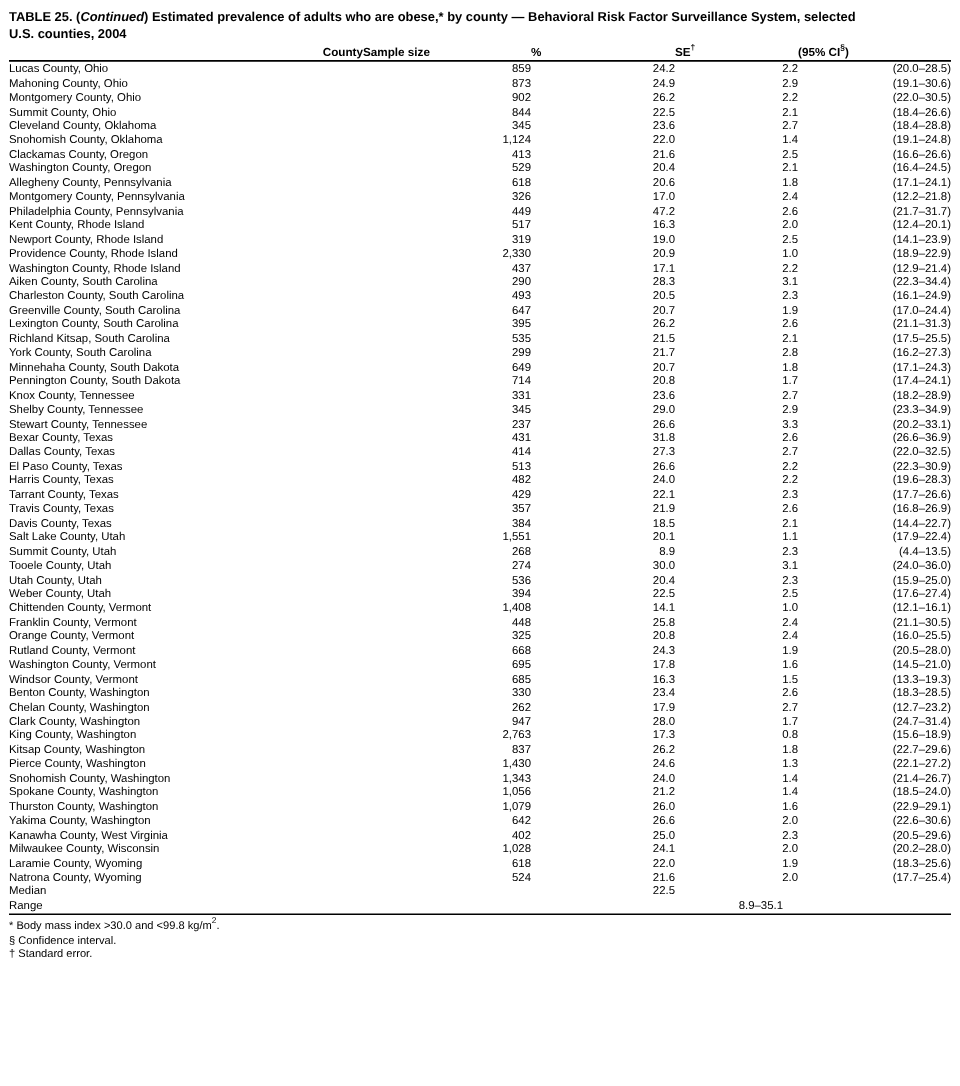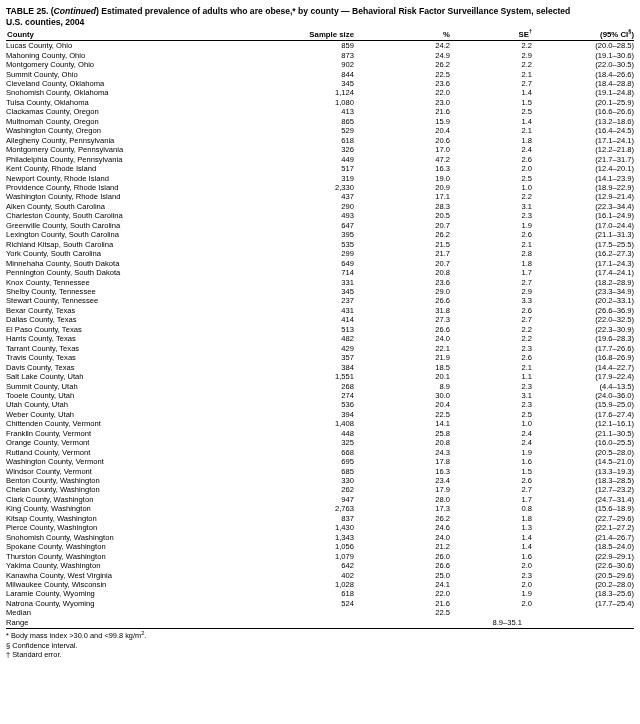--- a/index.html
+++ b/index.html
@@ -30,27 +30,27 @@
     font-style: italic;
   }
   table.main {
     width: 628px;
     border-collapse: collapse;
     table-layout: fixed;
   }
   table.main thead th {
     font-size: 7.8px;
     font-weight: bold;
-    text-align: right;
+    text-align: left;
     padding: 0 0 1px 0;
     border-bottom: 1.1px solid #000;
     vertical-align: bottom;
   }
   table.main thead th.county-h {
-    text-align: left;
+    text-align: right;
     padding-left: 1px;
   }
   table.main tbody td {
     font-size: 7.6px;
     line-height: 9.45px;
     padding: 0;
     white-space: nowrap;
   }
   td.county { text-align: left; padding-left: 1px; }
   td.n      { text-align: right; padding-right: 30px; }
@@ -142,39 +142,25 @@
           <td class="ci">(18.4–28.8)</td>
         </tr>
       <tr>
           <td class="county">Snohomish County, Oklahoma</td>
           <td class="n">1,124</td>
           <td class="pct">22.0</td>
           <td class="se">1.4</td>
           <td class="ci">(19.1–24.8)</td>
         </tr>
       <tr>
-          <td class="county">Tulsa County, Oklahoma</td>
-          <td class="n">1,080</td>
-          <td class="pct">23.0</td>
-          <td class="se">1.5</td>
-          <td class="ci">(20.1–25.9)</td>
-        </tr>
-      <tr>
           <td class="county">Clackamas County, Oregon</td>
           <td class="n">413</td>
           <td class="pct">21.6</td>
           <td class="se">2.5</td>
           <td class="ci">(16.6–26.6)</td>
-        </tr>
-      <tr>
-          <td class="county">Multnomah County, Oregon</td>
-          <td class="n">865</td>
-          <td class="pct">15.9</td>
-          <td class="se">1.4</td>
-          <td class="ci">(13.2–18.6)</td>
         </tr>
       <tr>
           <td class="county">Washington County, Oregon</td>
           <td class="n">529</td>
           <td class="pct">20.4</td>
           <td class="se">2.1</td>
           <td class="ci">(16.4–24.5)</td>
         </tr>
       <tr>
           <td class="county">Allegheny County, Pennsylvania</td>

